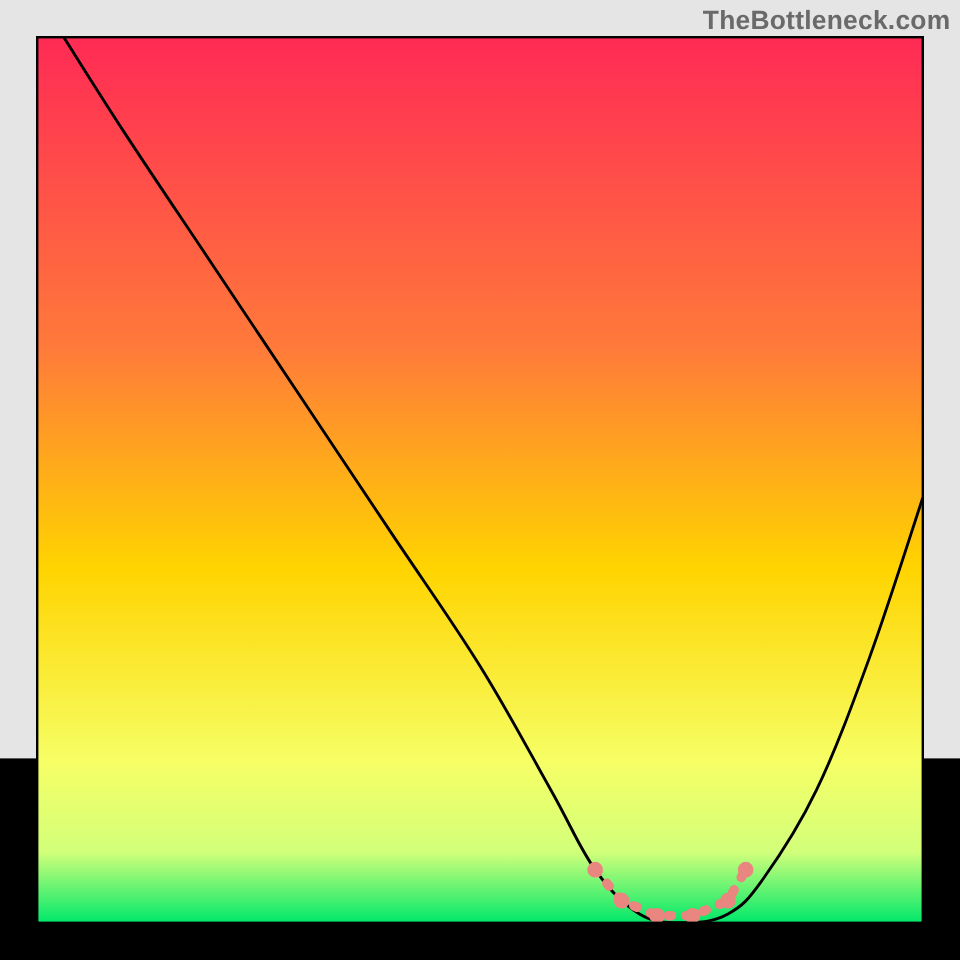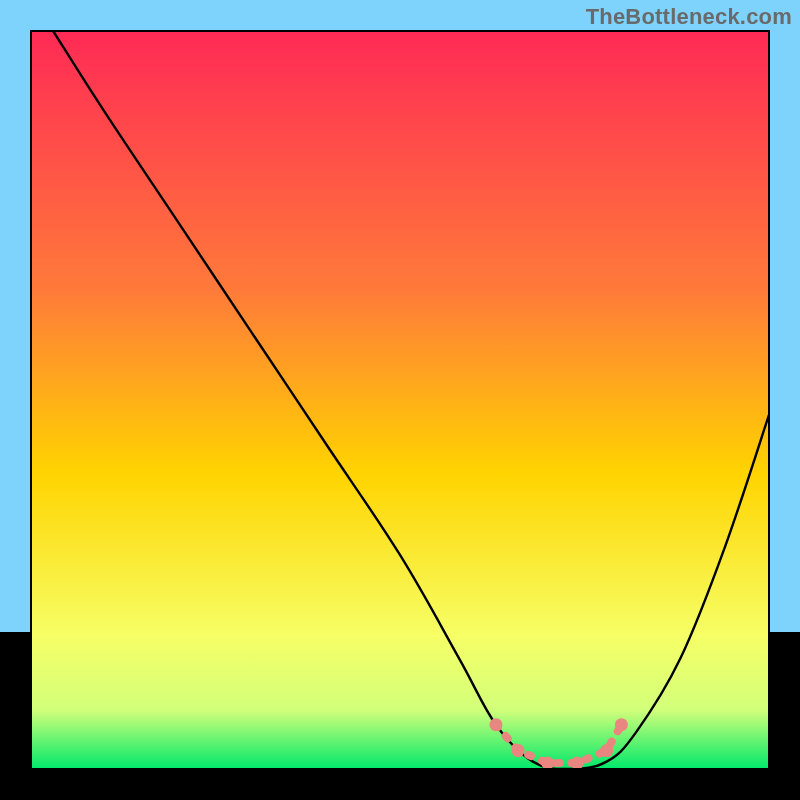--- a/index.html
+++ b/index.html
@@ -7,21 +7,21 @@
     padding: 0;
     width: 800px;
     height: 800px;
     background: #000;
     overflow: hidden;
   }
   .container {
     position: relative;
     width: 800px;
     height: 632px;
-    background: #7dd3fc;
+    background: #e5e5e5;
   }
   .watermark {
     position: absolute;
     top: 4px;
     right: 8px;
     font-family: Arial, Helvetica, sans-serif;
     font-size: 22px;
     font-weight: 600;
     color: #6a6a6a;
     letter-spacing: 0.2px;

